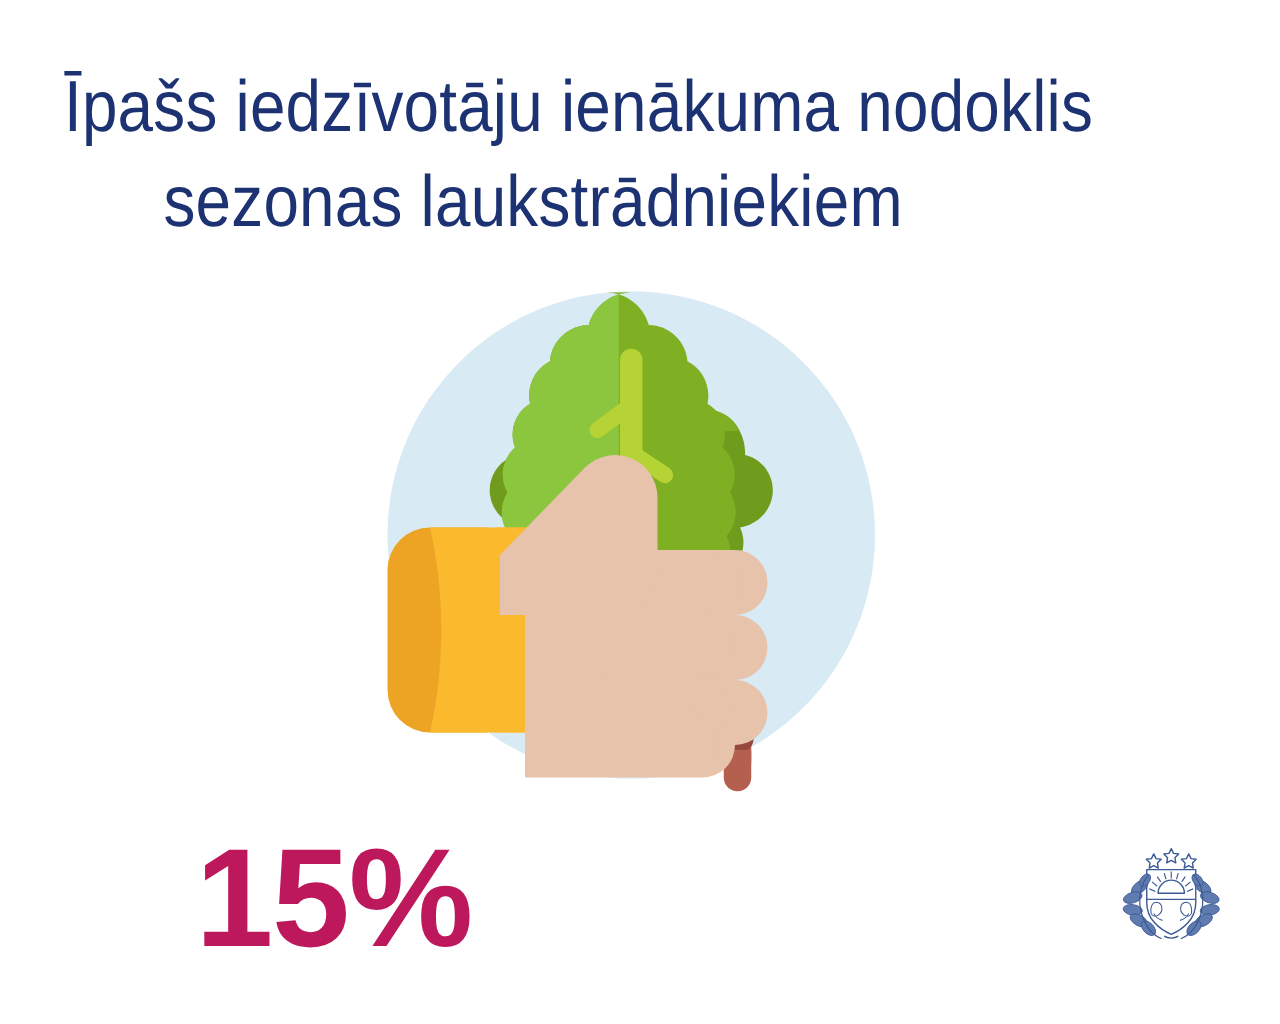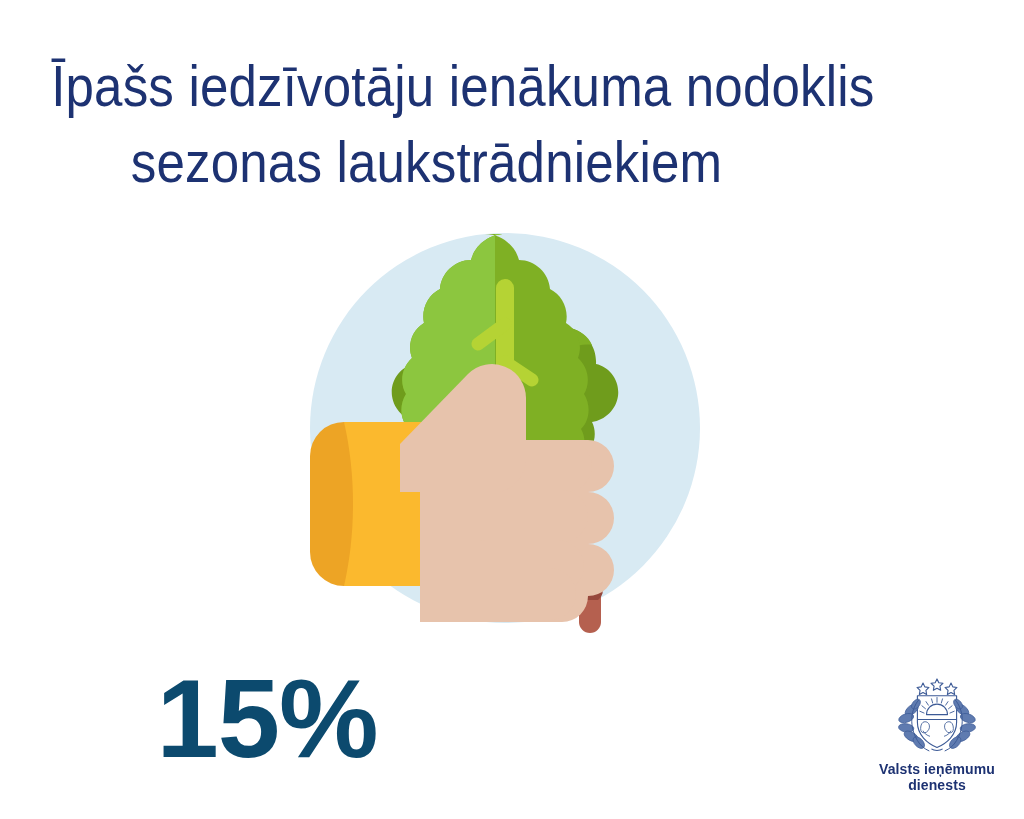--- a/index.html
+++ b/index.html
@@ -58,21 +58,21 @@
   #percent-value {
     position: absolute;
     left: 0;
     top: 663px;
     width: 1024px;
     text-align: center;
     font-family: "Liberation Sans", "DejaVu Sans", sans-serif;
     font-weight: 700;
     font-size: 112px;
     line-height: 112px;
-    color: #0c4a6e;
+    color: #be185d;
     letter-spacing: -1px;
     
     padding-right: 490px;
     box-sizing: border-box;
   }
 
   
   #logo-block {
     position: absolute;
     left: 862px;
@@ -320,17 +320,13 @@
         <ellipse cx="86" cy="95" rx="10" ry="6" transform="rotate(-46 86 95)"></ellipse>
         <ellipse cx="90" cy="40" rx="8" ry="5" transform="rotate(52 90 40)"></ellipse>
       </g>
 
       <path d="M34 34 c-12 14-14 38-2 58 c4 7 10 12 17 15" stroke-width="1.4"></path>
       <path d="M86 34 c12 14 14 38 2 58 c-4 7-10 12-17 15" stroke-width="1.4"></path>
 
       <path d="M52 104 c4 3 12 3 16 0" stroke-width="1.6"></path>
     </g>
   </svg>
-  <div id="logo-caption">
-    <span class="logo-line">Valsts ieņēmumu</span>
-    <span class="logo-line">dienests</span>
-  </div>
 </div>
 
 </body></html>

